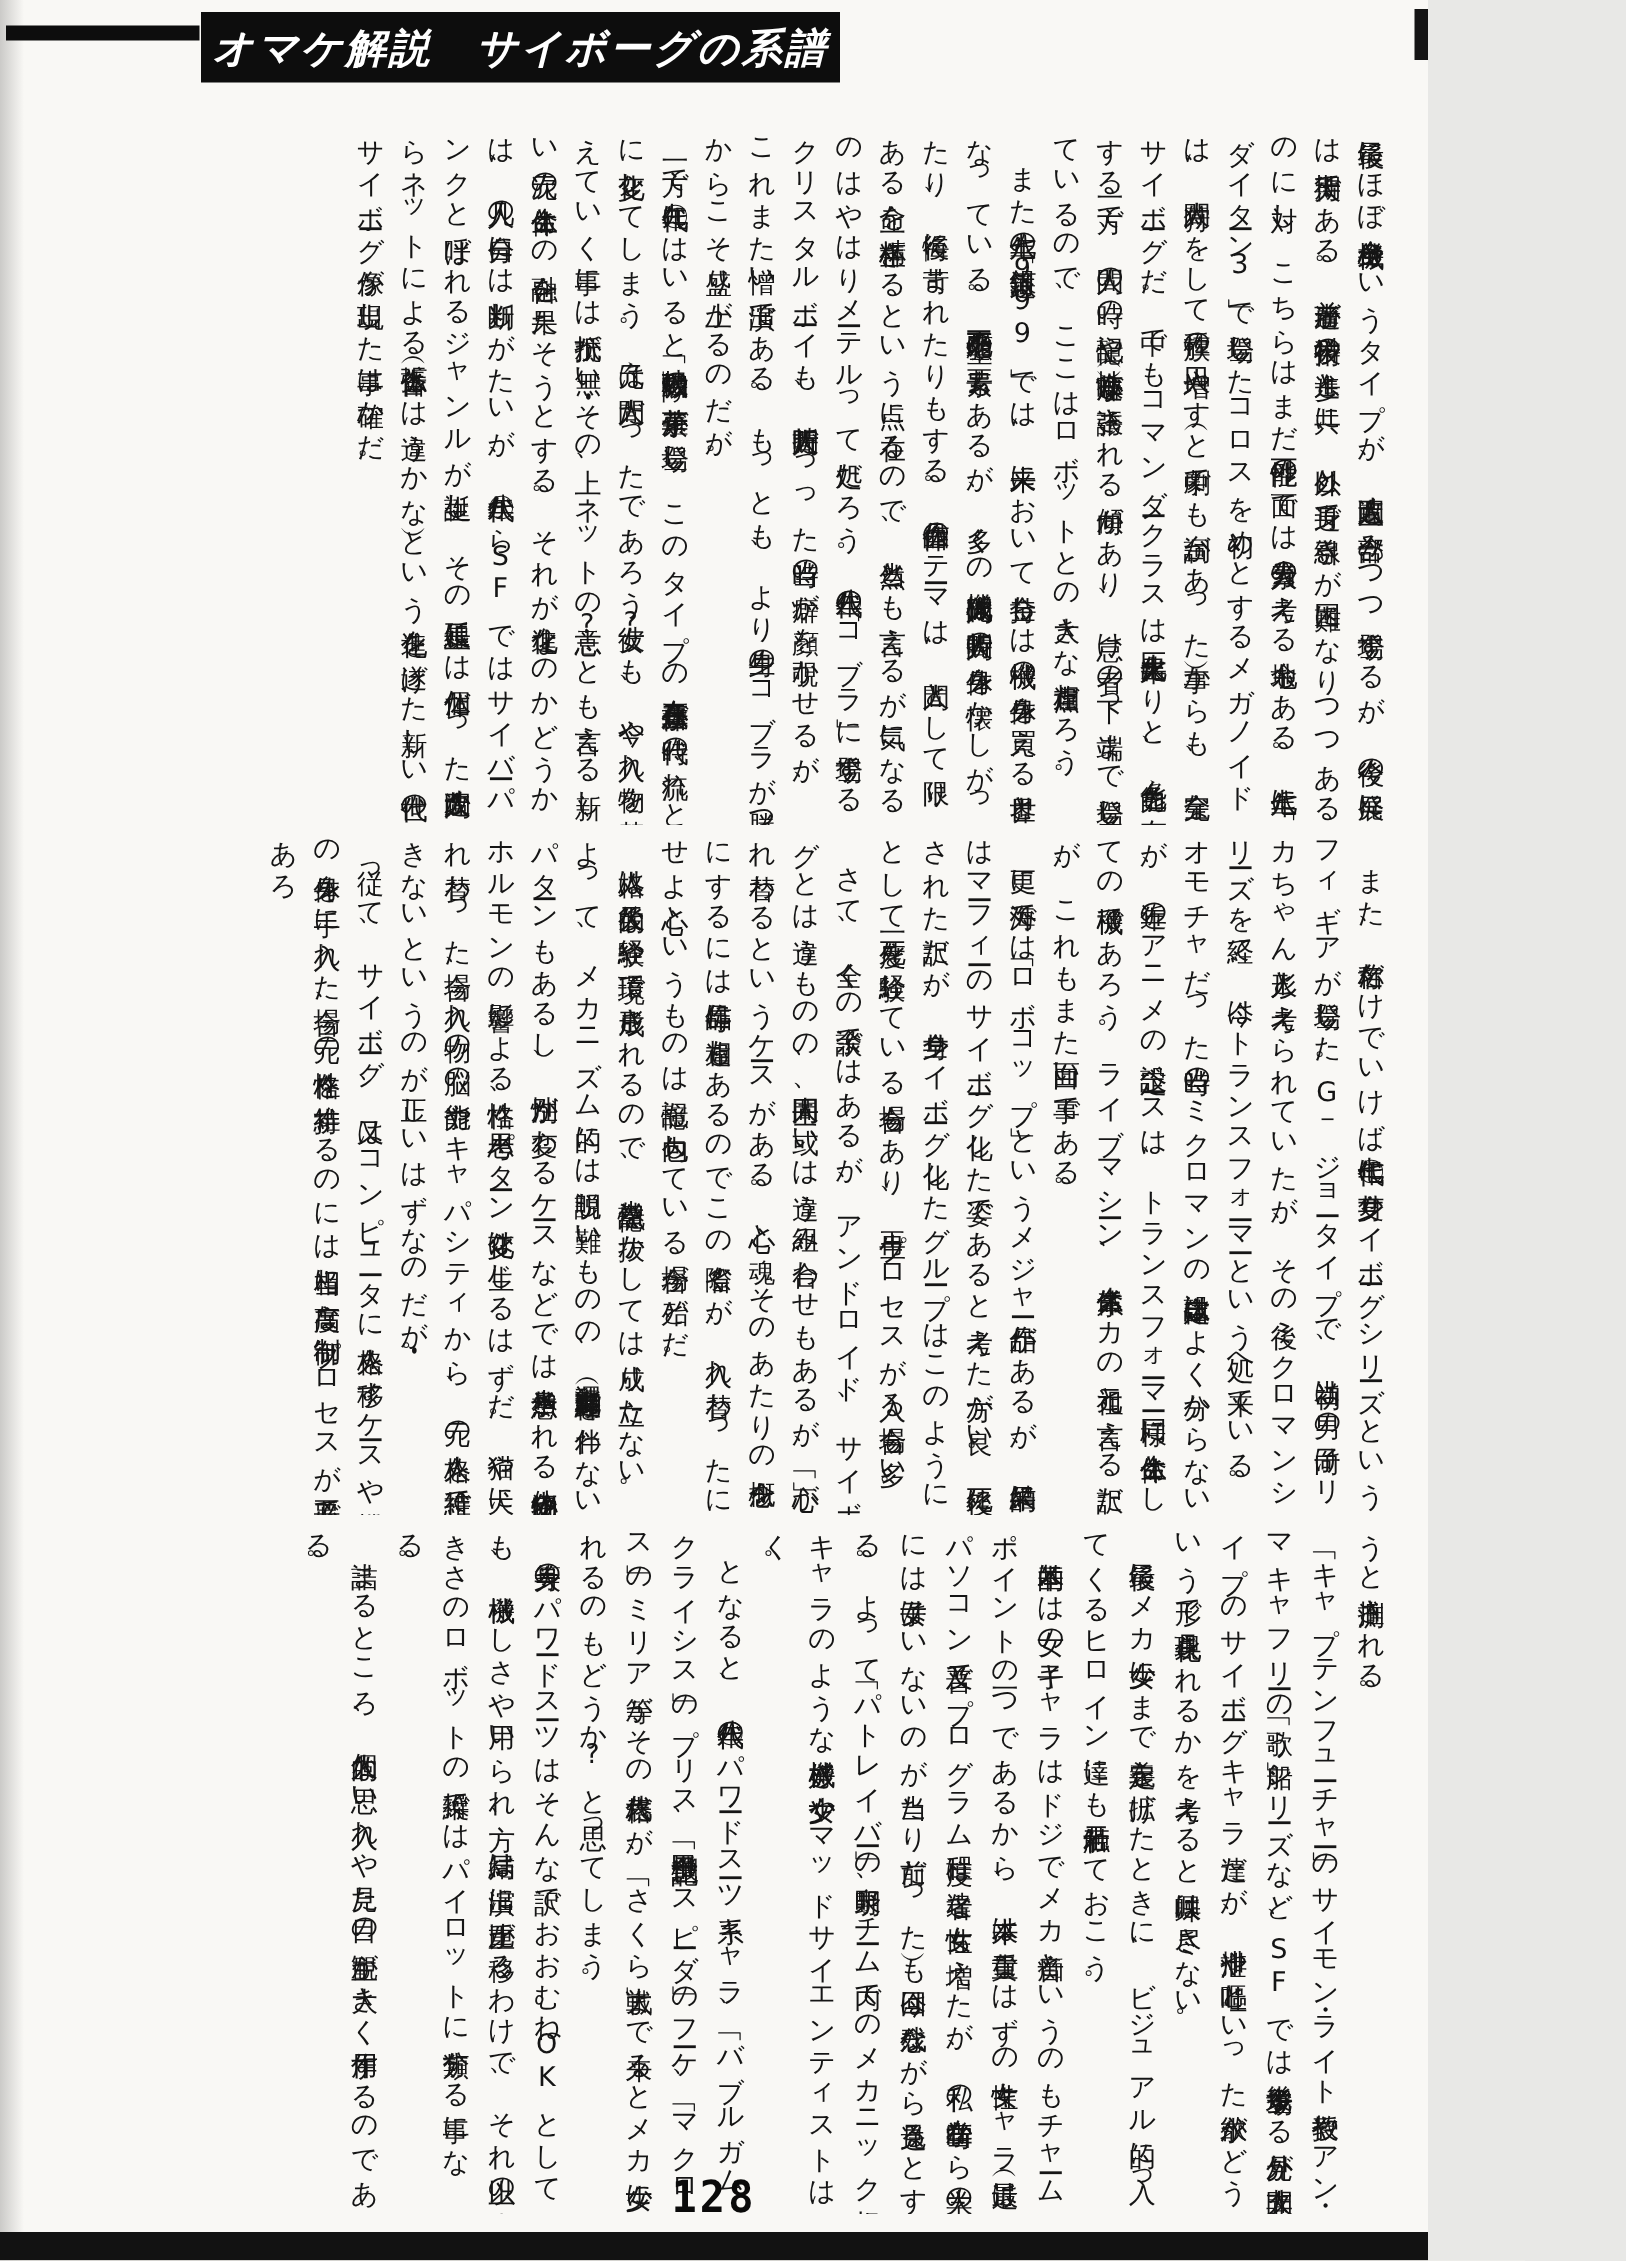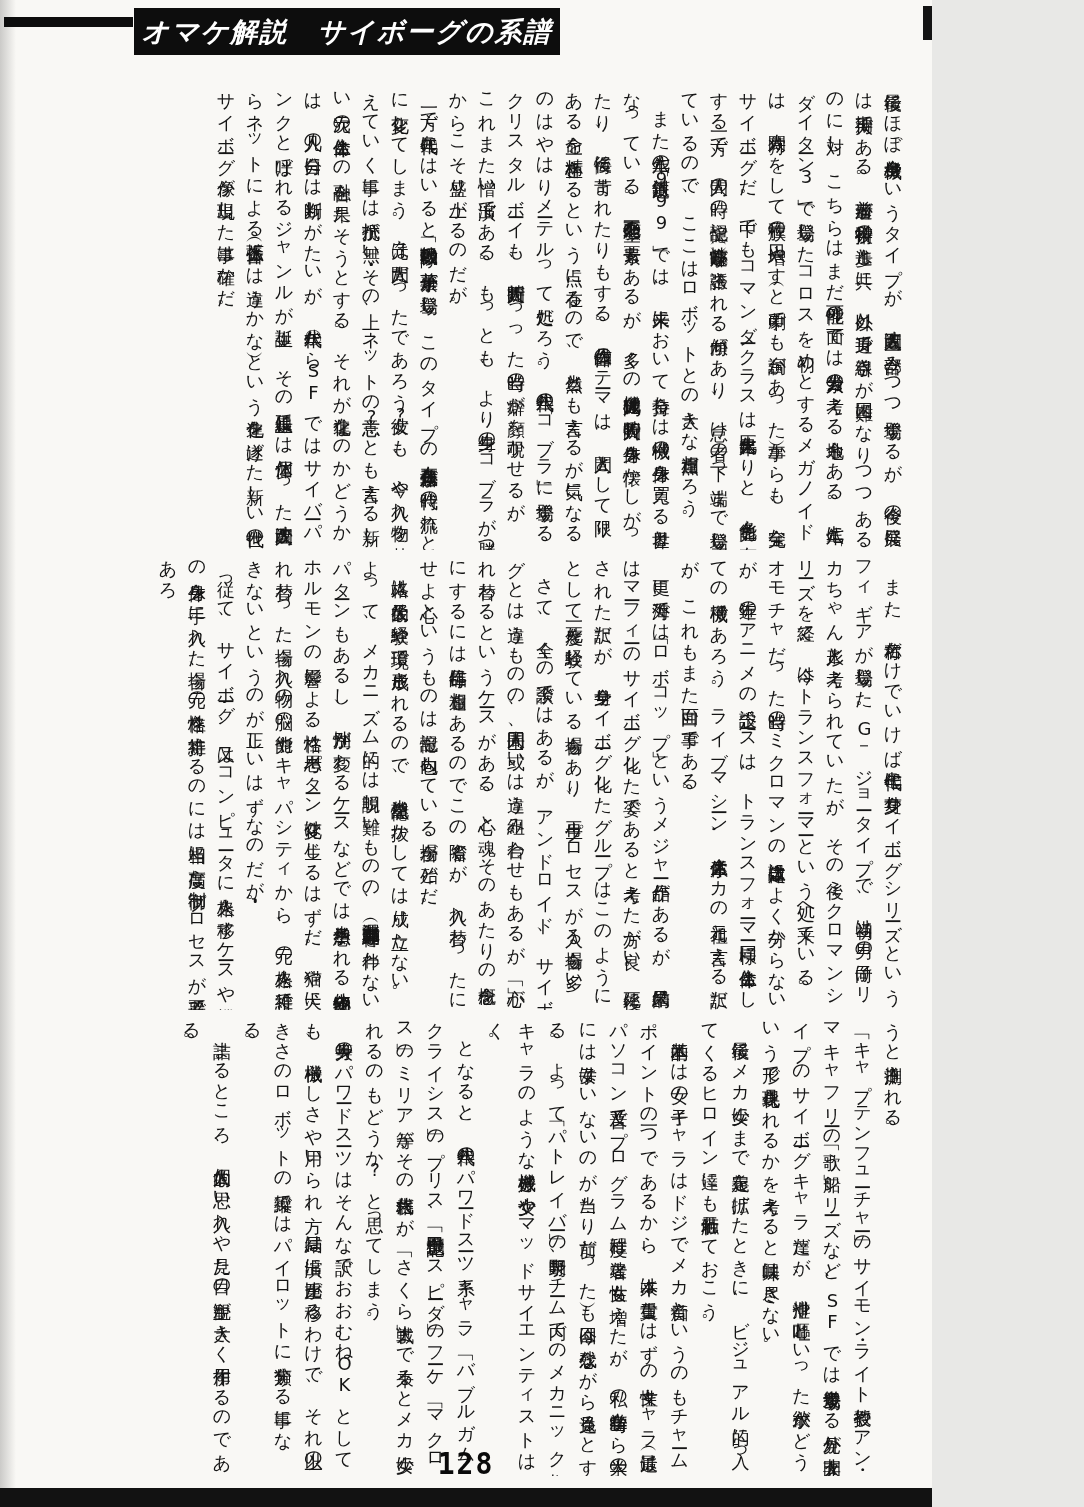--- a/index.html
+++ b/index.html
@@ -2,20 +2,21 @@
 <html><head>
 <meta charset="utf-8">
 <style>
   html,body{margin:0;padding:0;background:#e8e8e6;}
   .page{
     position:relative;
     width:932px;height:1507px;
     background:#f9f8f5;
     overflow:hidden;
     font-family:"DejaVu Sans","Liberation Sans",sans-serif;
+    padding-left:20px;
   }
   
   .page::before{
     content:"";position:absolute;left:0;top:0;width:16px;height:100%;
     background:linear-gradient(to right,rgba(40,40,40,.22),rgba(40,40,40,0));
     pointer-events:none;
   }
   .header-rule{
     position:absolute;left:4px;top:17px;width:129px;height:10px;
     background:#0d0d0d;

